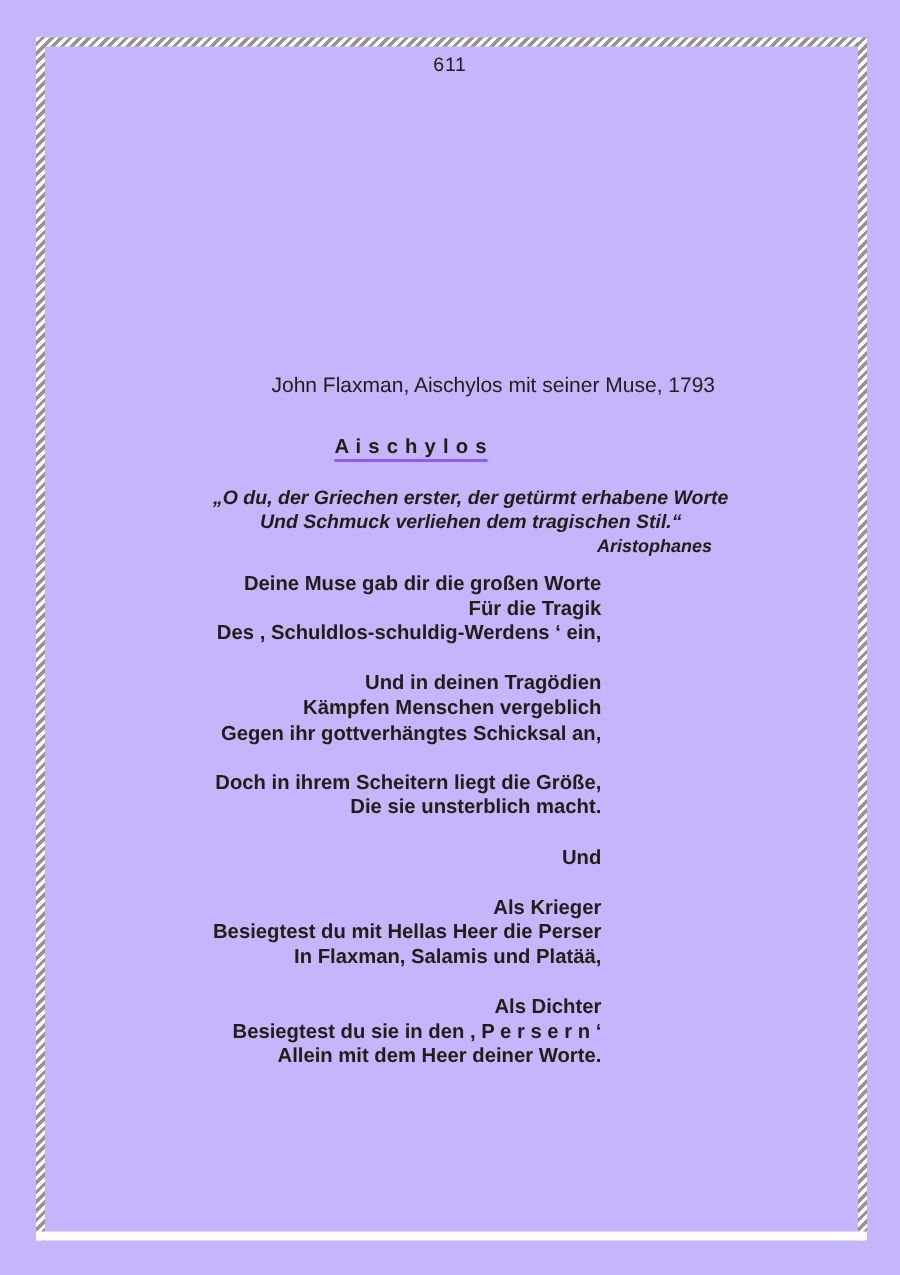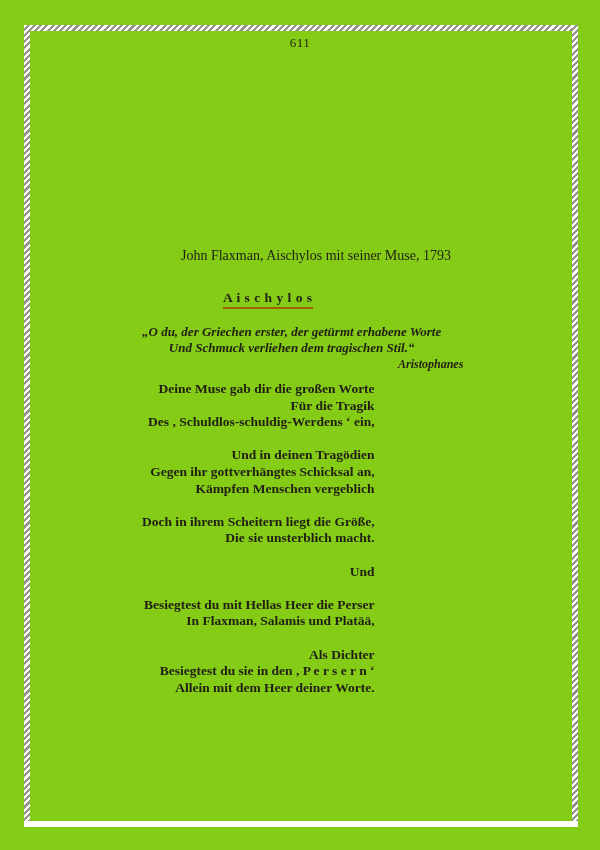--- a/index.html
+++ b/index.html
@@ -1,21 +1,21 @@
 <!DOCTYPE html>
 <html><head>
 <meta charset="utf-8">
 <style>
   html, body { margin: 0; padding: 0; }
   .page {
     position: relative;
     width: 600px;
     height: 850px;
-    background: #84cc16;
-    font-family: Liberation Serif, serif;
+    background: #c4b5fd;
+    font-family: Liberation Sans, sans-serif;
     color: #211e15;
     overflow: hidden;
   }
   .hatch {
     position: absolute;
     background: repeating-linear-gradient(135deg, #fdfdfd 0 2.2px, #97948e 2.2px 4.4px);
   }
   .border-top    { left: 24px;  top: 25px;  width: 554px; height: 6px; }
   .border-left   { left: 24px;  top: 25px;  width: 6px;   height: 802px; }
   .border-right  { left: 572px; top: 25px;  width: 6px;   height: 802px; }
@@ -34,21 +34,21 @@
     left: 181px; top: 248px;
     font-size: 14px;
     white-space: nowrap;
   }
   .heading {
     position: absolute;
     left: 223px; top: 290px;
     font-size: 13.5px;
     font-weight: bold;
     letter-spacing: 0.5px;
-    border-bottom: 2px solid #a16207;
+    border-bottom: 2px solid #8b5cf6;
     padding-bottom: 1px;
     white-space: nowrap;
   }
   .quote {
     position: absolute;
     left: 142px; top: 324px;
     font-size: 13px;
     font-weight: bold;
     font-style: italic;
     line-height: 16px;
@@ -97,31 +97,32 @@
   <div class="attribution">Aristophanes</div>
 
   <div class="poem">
       <div class="stanza">
         <div class="poem-line">Deine Muse gab dir die großen Worte</div>
         <div class="poem-line">Für die Tragik</div>
         <div class="poem-line">Des , Schuldlos-schuldig-Werdens ‘ ein,</div>
       </div>
       <div class="stanza">
         <div class="poem-line">Und in deinen Tragödien</div>
+        <div class="poem-line">Kämpfen Menschen vergeblich</div>
         <div class="poem-line">Gegen ihr gottverhängtes Schicksal an,</div>
-        <div class="poem-line">Kämpfen Menschen vergeblich</div>
       </div>
       <div class="stanza">
         <div class="poem-line">Doch in ihrem Scheitern liegt die Größe,</div>
         <div class="poem-line">Die sie unsterblich macht.</div>
       </div>
       <div class="stanza">
         <div class="poem-line">Und</div>
       </div>
       <div class="stanza">
+        <div class="poem-line">Als Krieger</div>
         <div class="poem-line">Besiegtest du mit Hellas Heer die Perser</div>
         <div class="poem-line">In Flaxman, Salamis und Platää,</div>
       </div>
       <div class="stanza">
         <div class="poem-line">Als Dichter</div>
         <div class="poem-line">Besiegtest du sie in den , P e r s e r n ‘</div>
         <div class="poem-line">Allein mit dem Heer deiner Worte.</div>
       </div>
     </div>
 </div>

